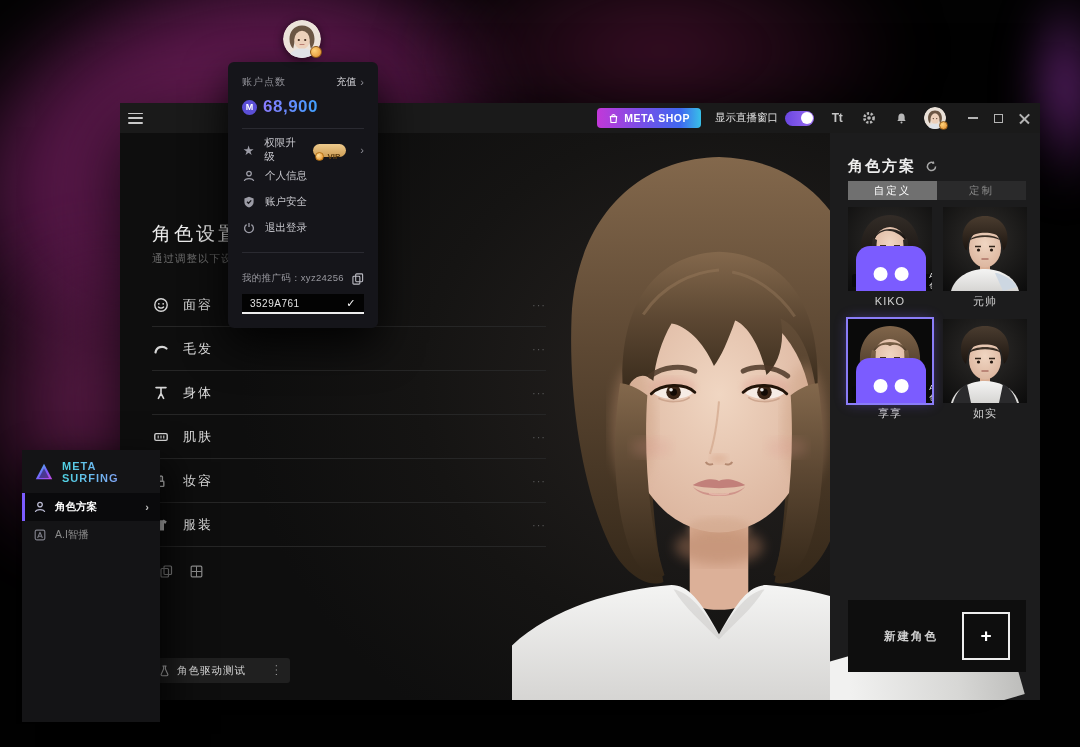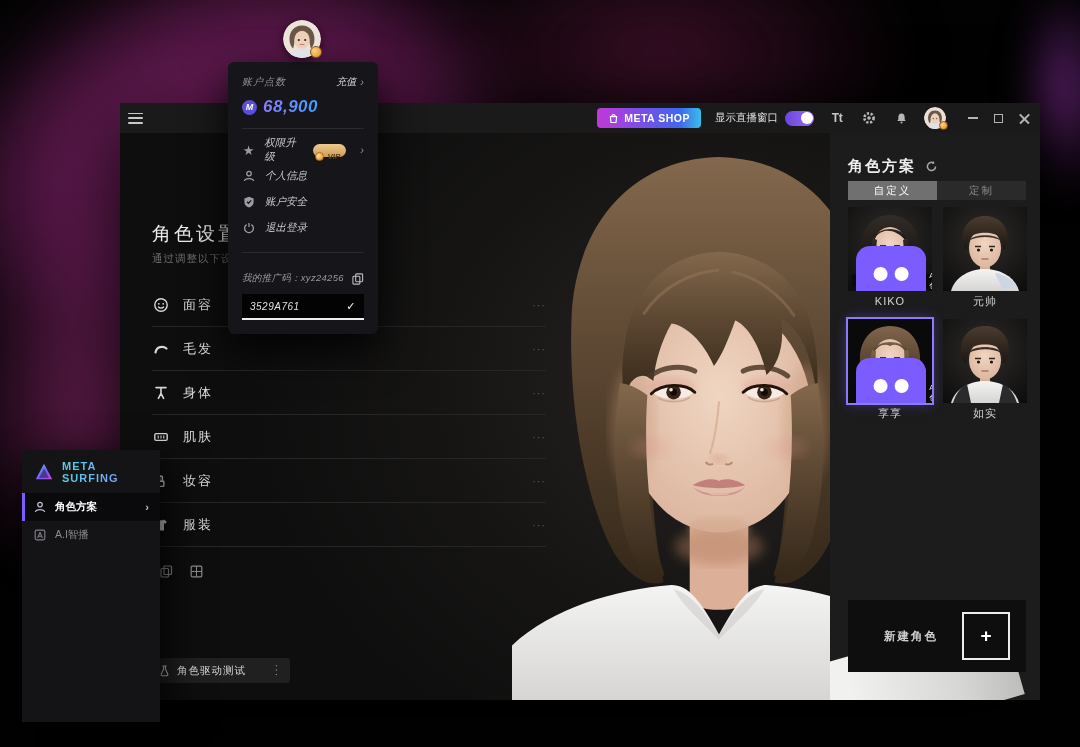--- a/index.html
+++ b/index.html
@@ -87,41 +87,41 @@
   .shoulder-streak{position:absolute;left:-18px;top:506px;width:205px;height:85px;z-index:1;
     background:linear-gradient(100deg,#f1f1f0 20%,#d7d7d5 70%,#bdbdbb);transform:rotate(-16deg);}
   .newchar{position:absolute;left:18px;top:467px;width:178px;height:72px;background:#0e0e0e;z-index:2;
     display:flex;align-items:center;font-weight:bold;}
   .newchar-label{font-size:11.5px;color:#cfcfcf;letter-spacing:2px;margin-left:36px;}
   .plus-box{position:absolute;right:16px;top:12px;width:48px;height:48px;border:2px solid #ededed;
     display:flex;align-items:center;justify-content:center;color:#fff;font-size:19px;cursor:pointer;}
 
   
   .dropdown{position:absolute;left:228px;top:62px;width:150px;background:#15151a;border-radius:6px;
-    padding:13px 14px 14px;z-index:40;box-shadow:0 16px 44px rgba(0,0,0,.9);font-style:italic;}
+    padding:13px 14px 14px;z-index:40;box-shadow:0 16px 44px rgba(0,0,0,.9);}
   .dd-row1{display:flex;align-items:center;font-size:10px;}
   .dd-points-label{color:#8f8f96;letter-spacing:1px;}
   .dd-recharge{margin-left:auto;color:#d9d9de;display:flex;align-items:center;gap:4px;cursor:pointer;}
   .chev{color:#8e8e96;font-size:11px;line-height:1;}
   .dd-points{display:flex;align-items:center;gap:6px;margin-top:8px;}
   .m-badge{width:15px;height:15px;border-radius:50%;background:#5b4fd6;color:#fff;font-size:9px;font-weight:bold;
     display:flex;align-items:center;justify-content:center;}
   .dd-points-val{font-size:17px;font-weight:bold;letter-spacing:.5px;
     background:linear-gradient(90deg,#8a7bff,#3fa0ff);-webkit-background-clip:text;background-clip:text;color:transparent;}
   .dd-div{height:1px;background:#2a2a31;margin:11px 0 8px;}
   .dd-item{display:flex;align-items:center;gap:9px;height:26px;font-size:10.5px;color:#c7c7cd;cursor:pointer;}
   .dd-item .ic{width:14px;display:flex;justify-content:center;color:#9c9ca6;}
   .star-ic{color:#5b6bf0;font-size:13px;line-height:1;}
   .vip{margin-left:auto;display:flex;align-items:center;gap:3px;height:13px;border-radius:7px;padding:12px 6px 0 2px;
     background:linear-gradient(180deg,#eeca8c,#cd9d55);color:#5c3d10;font-size:8px;font-weight:bold;}
   .vip-dot{width:9px;height:9px;border-radius:50%;background:radial-gradient(circle at 35% 35%,#ffdf9a,#df8620);
     border:1px solid #b37014;}
   .dd-promo{display:flex;align-items:center;margin-top:19px;font-size:9.5px;color:#98989f;letter-spacing:.3px;}
   .copy-ic{margin-left:auto;color:#bcbcc4;display:flex;cursor:pointer;}
-  .dd-input{margin-top:9px;height:26px;background:#030303;border-bottom:2px solid #ededed;display:flex;
+  .dd-input{margin-top:9px;height:20px;background:#030303;border-bottom:2px solid #ededed;display:flex;
     align-items:center;padding:0 8px;font-size:10px;color:#e2e2e2;letter-spacing:.5px;}
   .dd-check{margin-left:auto;color:#fff;font-weight:bold;font-size:11px;cursor:pointer;}
 
   
   .float-avatar{position:absolute;left:283px;top:20px;width:38px;height:38px;z-index:41;cursor:pointer;}
   .float-avatar svg{display:block;border-radius:50%;box-shadow:0 2px 8px rgba(0,0,0,.6);}
   .float-avatar .mini-badge{width:12px;height:12px;right:-1px;bottom:0;}
 
   
   .sidebar{position:absolute;left:22px;top:450px;width:138px;height:272px;background:#141416;z-index:30;

